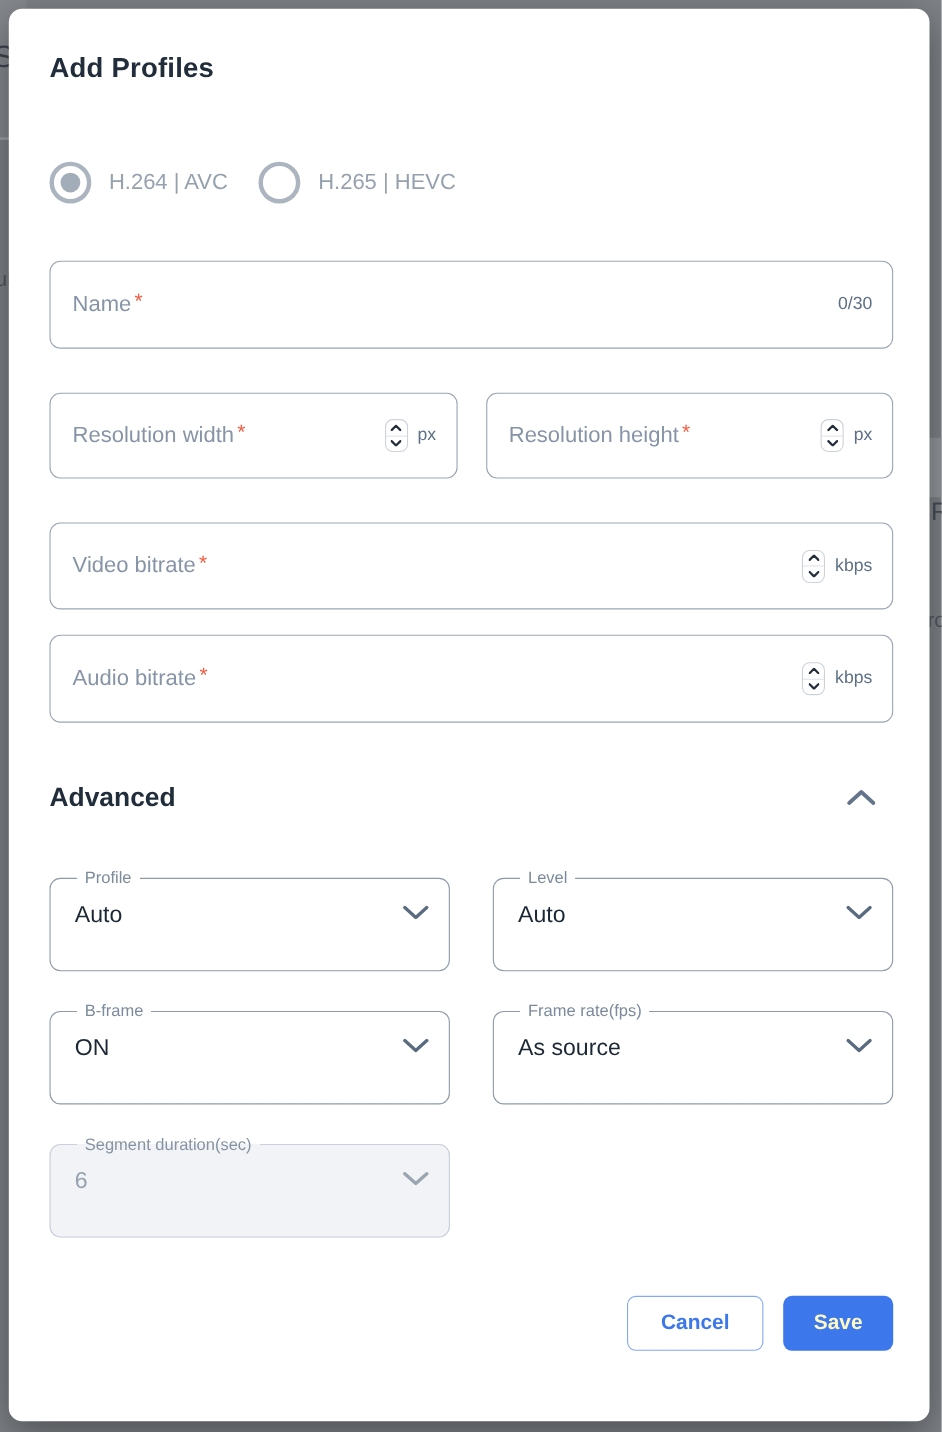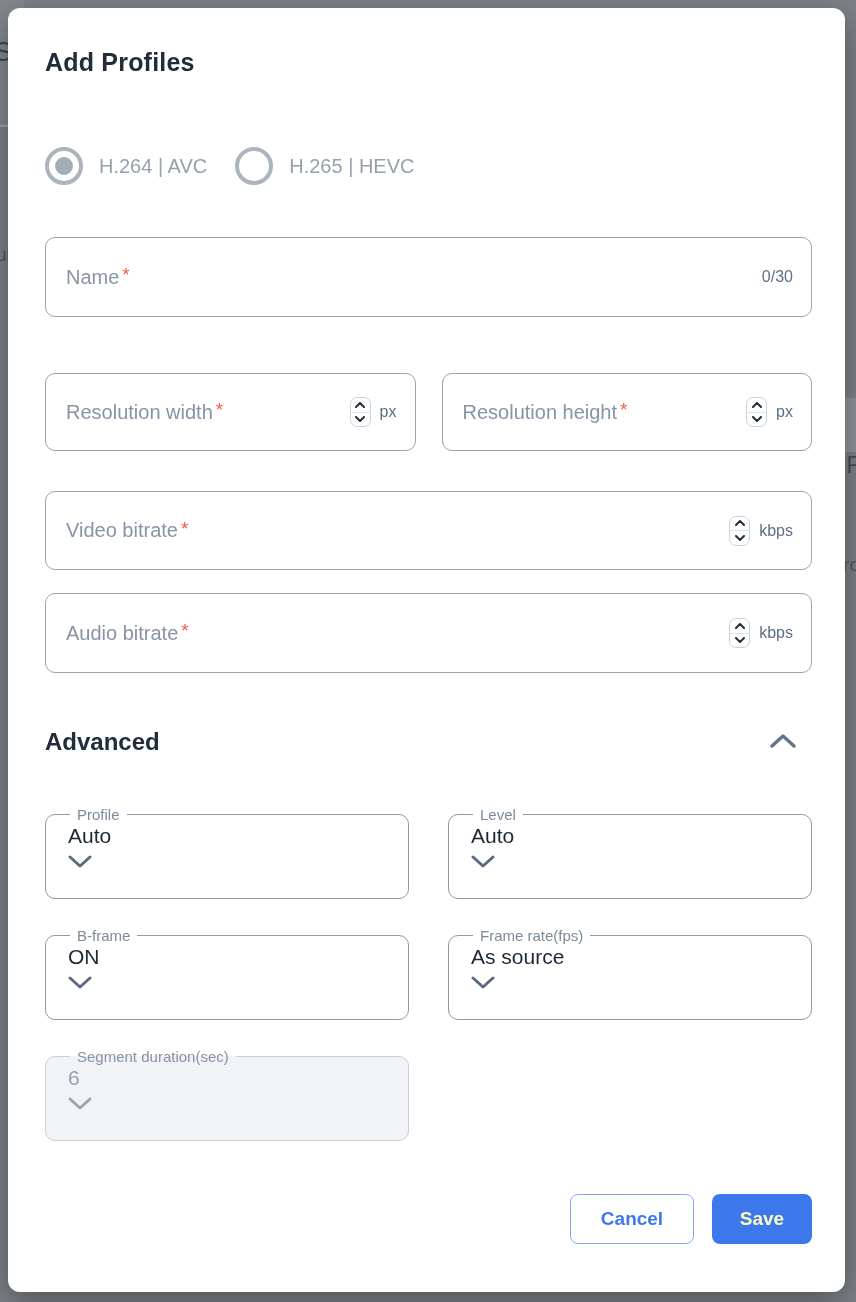--- a/index.html
+++ b/index.html
@@ -43,21 +43,21 @@
     display: flex; align-items: center; justify-content: center;
     flex: 0 0 auto;
   }
   .radio-ring .dot { width: 18px; height: 18px; border-radius: 50%; background: #a3adb9; display: none; }
   .radio.selected .dot { display: block; }
   .radio-label { font-size: 20px; color: #96a1ae; }
 
   
   .fieldbox {
     border: 1.5px solid #9aa5b3; border-radius: 10px; background: #fff;
-    display: flex; align-items: center; padding: 0 18px 0 20px; margin-top: 16px;
+    display: flex; align-items: center; padding: 0 18px 0 20px;
   }
   .ph { font-size: 20px; color: #8694a6; }
   .req { font-size: 19px; color: #f25a41; margin-left: 3px; position: relative; top: -2px; }
   .spacer { flex: 1; }
   .counter { font-size: 16px; color: #5d6f85; }
   .unit { font-size: 16px; color: #5d6f85; margin-left: 9px; }
 
   .name-box { margin-top: 52px; height: 80px; }
   .res-grid { margin-top: 40px; display: grid; grid-template-columns: 1fr 1fr; column-gap: 26px; }
   .res-grid .fieldbox { height: 78px; }
@@ -76,21 +76,21 @@
   .advanced-header { margin-top: 55px; display: flex; align-items: center; justify-content: space-between; }
   .advanced-title { font-size: 24px; font-weight: 700; color: #212d3b; }
   .collapse-btn { background: none; border: none; cursor: pointer; padding: 2px; margin-right: 14px; }
 
   .adv-grid { margin-top: 50px; display: grid; grid-template-columns: 1fr 1fr; column-gap: 39px; row-gap: 28px; }
   fieldset.select {
     height: 93px; border: 1.5px solid #8e9aa9; border-radius: 10px;
     padding: 0 18px 0 18px; background: #fff; cursor: pointer; min-inline-size: 0;
   }
   fieldset.select legend { font-size: 15px; color: #7b8a9c; padding: 0 7px; margin-left: 6px; }
-  .select-row { display: flex; justify-content: space-between; height: 48px; margin-top: 1px; padding-left: 4px; flex-direction: column; }
+  .select-row { display: flex; align-items: center; justify-content: space-between; height: 48px; margin-top: 1px; padding-left: 4px; }
   .select-value { font-size: 21px; color: #1c2836; }
   fieldset.select.disabled { background: #f1f3f6; border-color: #c9d0d9; cursor: default; }
   fieldset.select.disabled legend { color: #8793a2; }
   fieldset.select.disabled .select-value { color: #97a2b0; }
   fieldset.select.disabled svg path { stroke: #9aa5b2; }
 
   
   .footer { margin-top: 53px; display: flex; justify-content: flex-end; gap: 18px; }
   .btn { height: 50px; border-radius: 8px; font-size: 19px; font-weight: 700; cursor: pointer; font-family: "Liberation Sans", sans-serif; }
   .btn-cancel { width: 124px; background: #fff; border: 1.5px solid #86a8f2; color: #3c78ec; }

